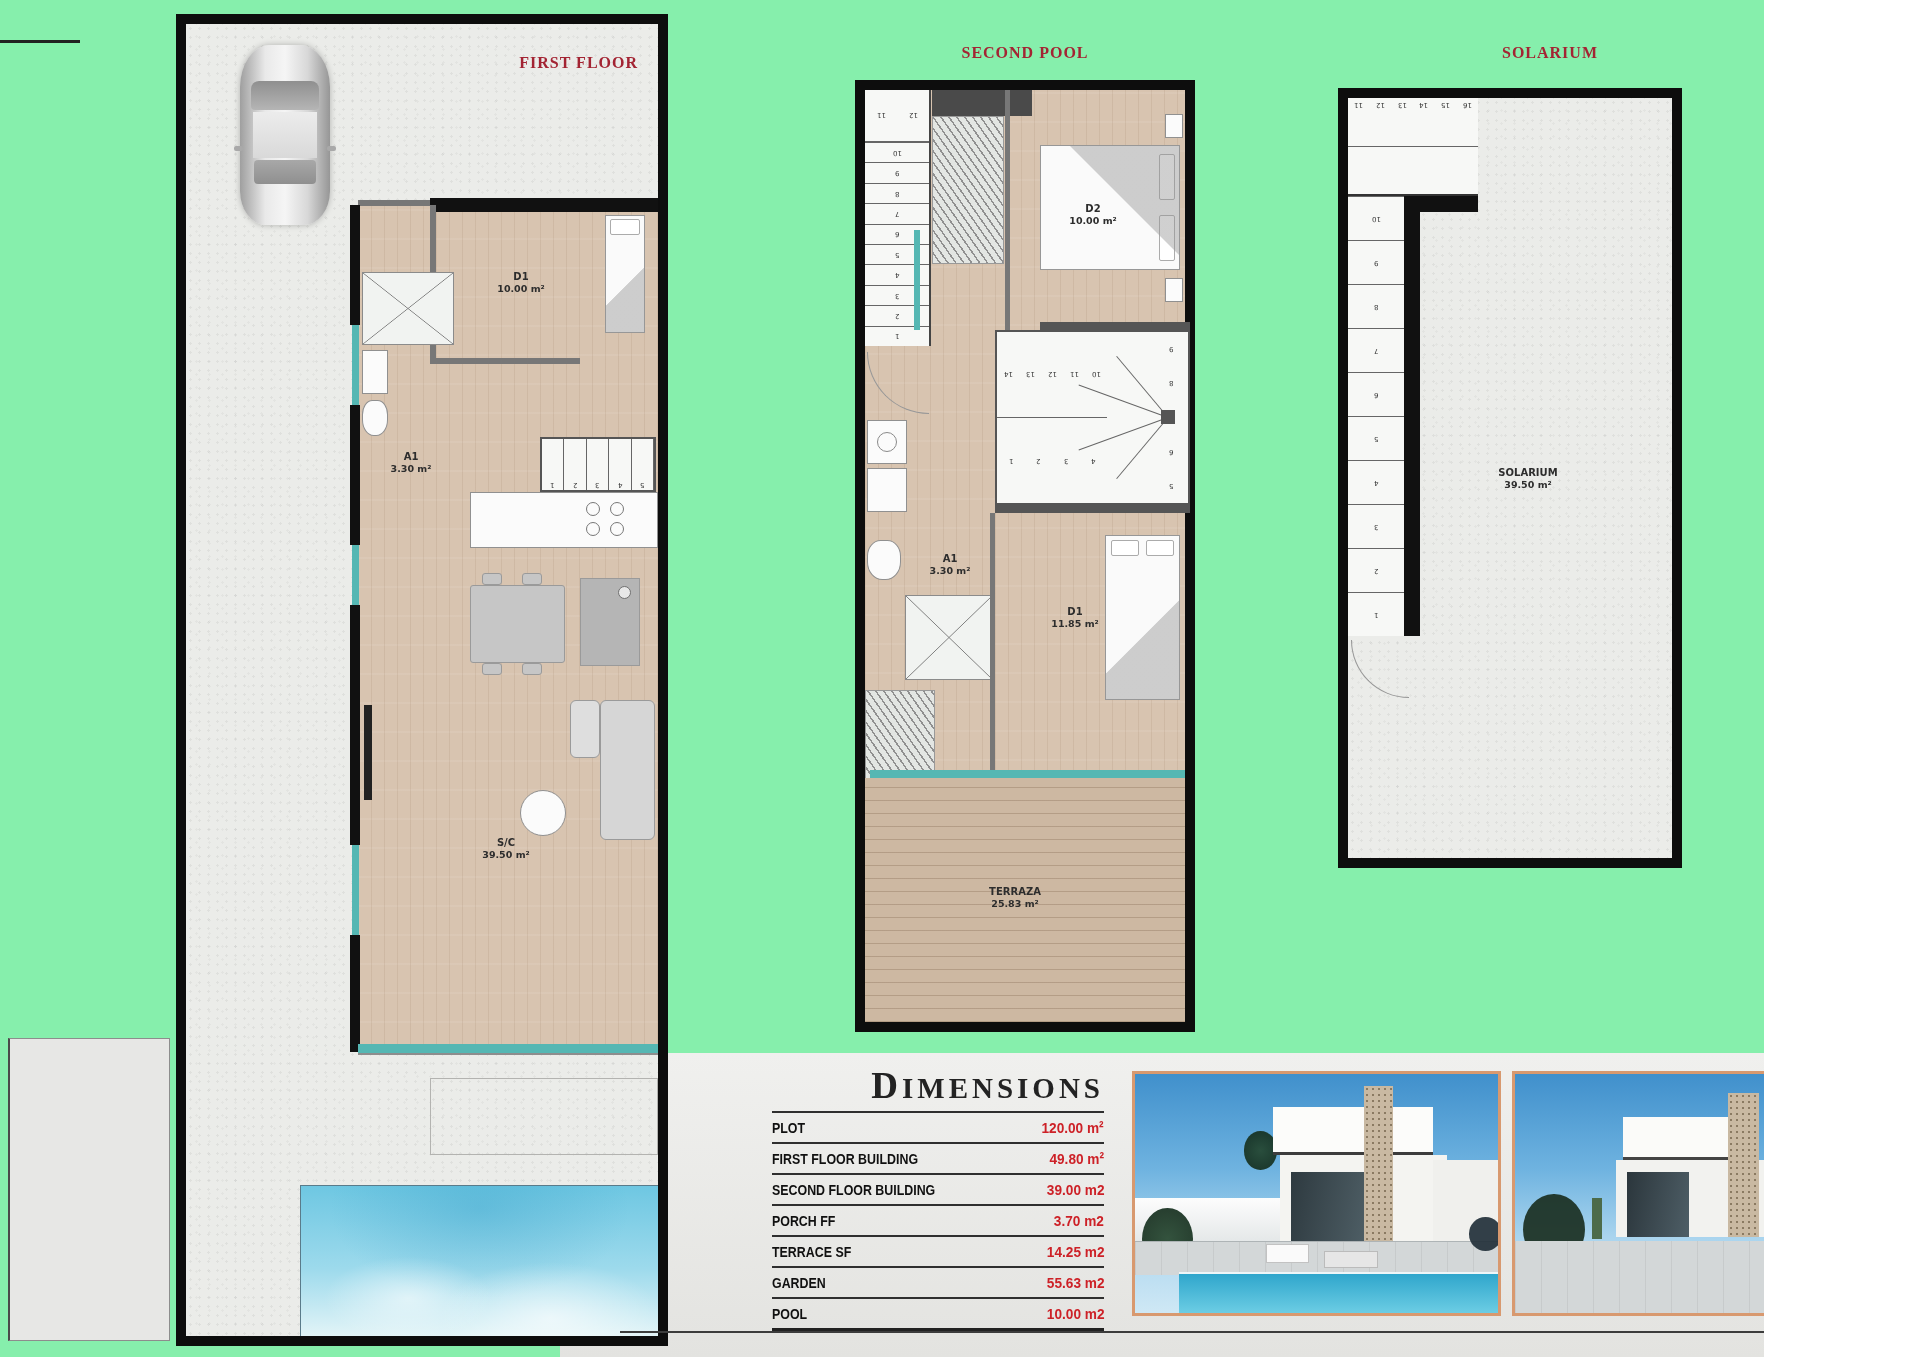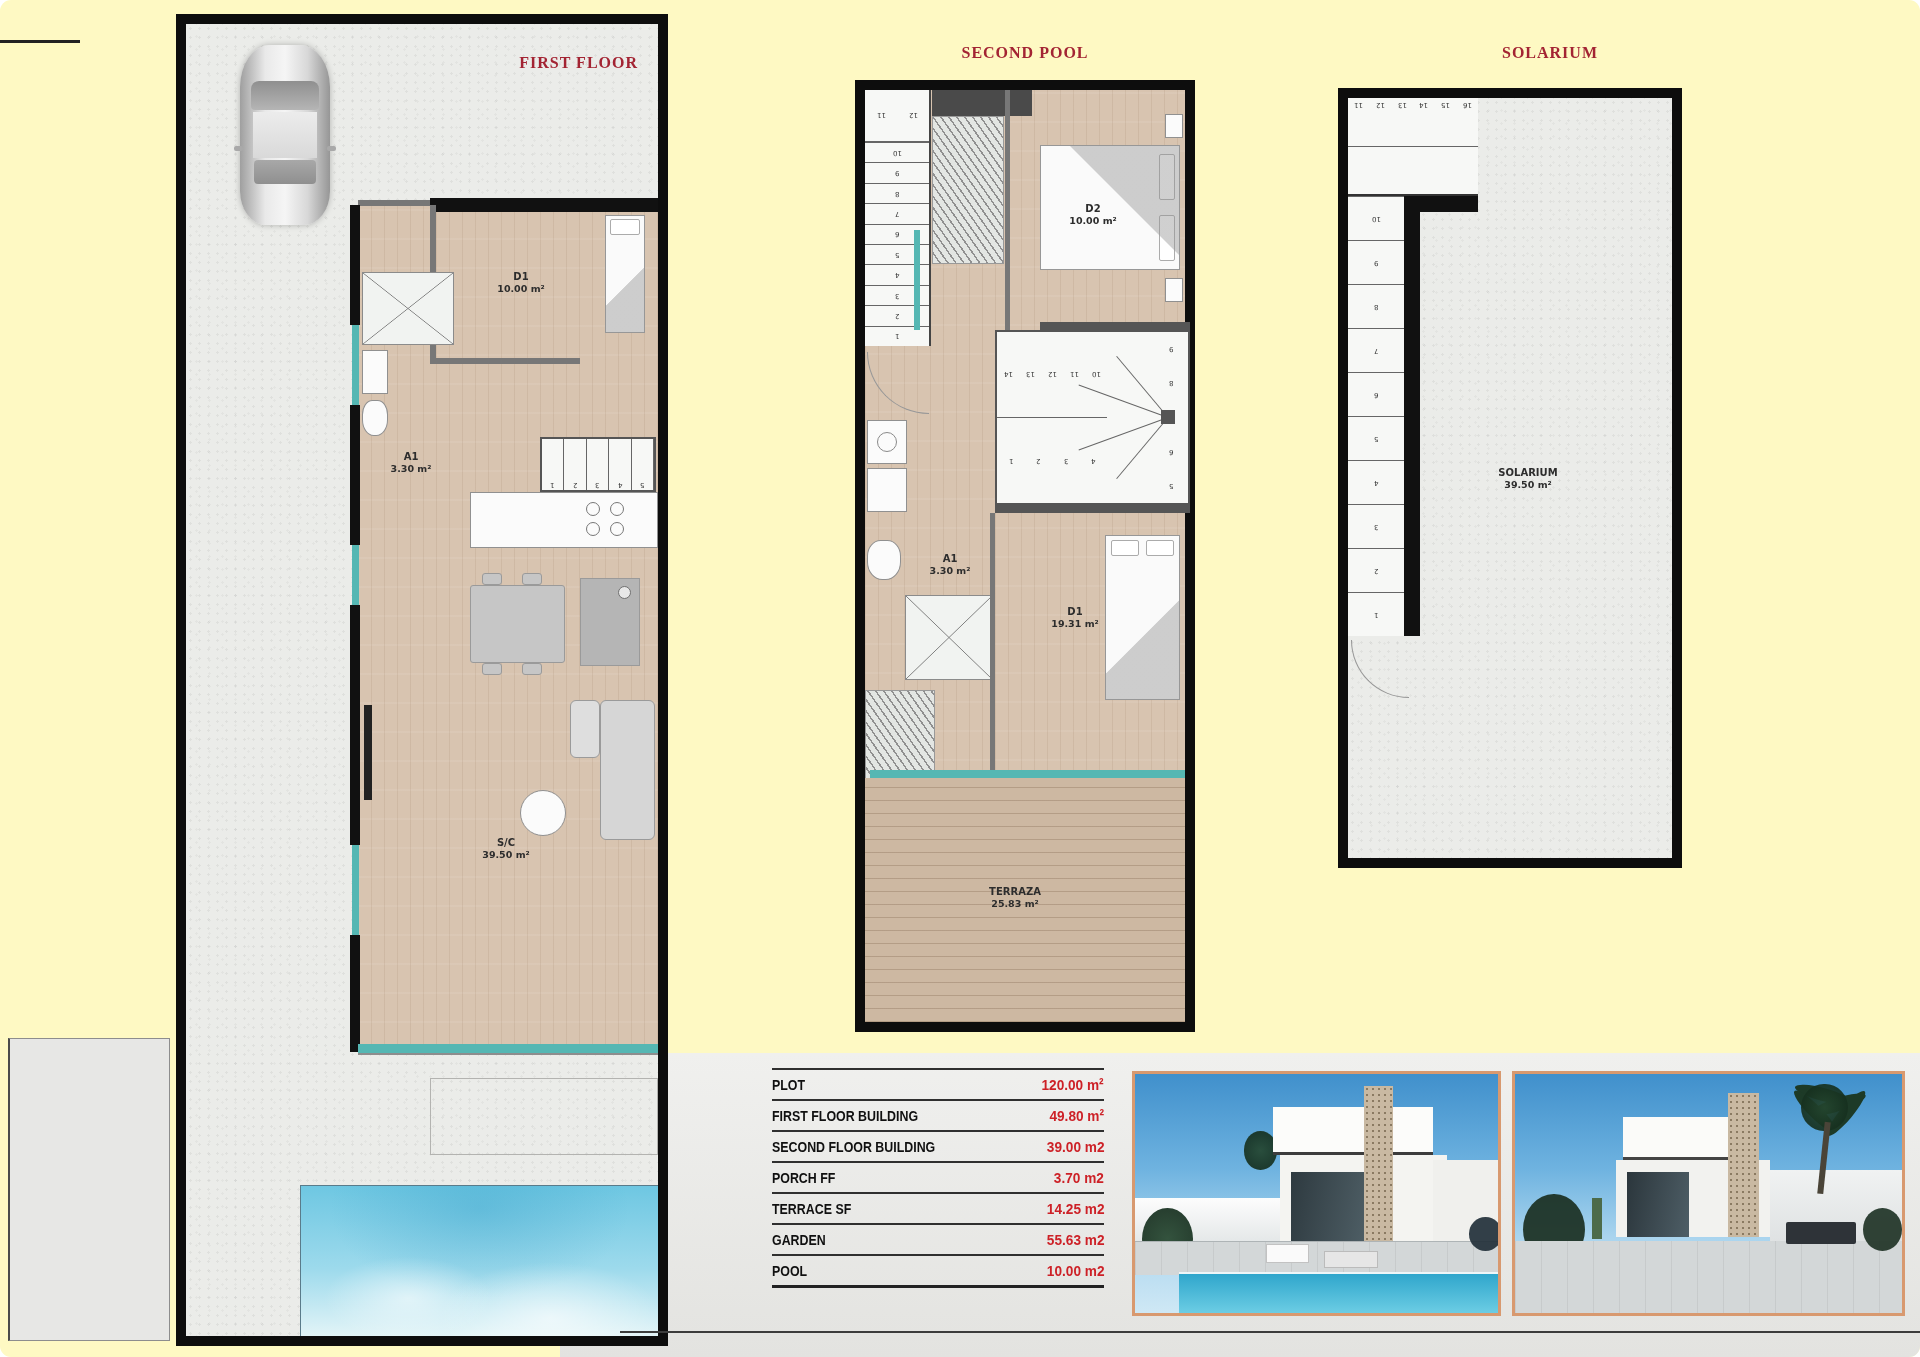--- a/index.html
+++ b/index.html
@@ -1,18 +1,18 @@
 <!DOCTYPE html>
 <html><head>
 <meta charset="utf-8">
 <style>
   * { box-sizing:border-box; margin:0; padding:0; }
   html,body { background:#ffffff; }
-  #canvas { position:relative; width:1920px; height:1357px; background:#fef9c3; overflow:hidden;
-            font-family:"DejaVu Sans", sans-serif;border-radius:11px; }
+  #canvas { position:relative; width:1764px; height:1357px; background:#86efac; overflow:hidden;
+            font-family:"DejaVu Sans", sans-serif; }
 
   .abs { position:absolute; }
 
   
   .speckle { background-color:#ebece9;
     background-image: radial-gradient(rgba(0,0,0,0.05) 1px, transparent 1.3px),
                       radial-gradient(rgba(0,0,0,0.035) 1px, transparent 1.3px);
     background-size: 9px 9px, 13px 13px; background-position:0 0, 4px 6px; }
   .wood { background-color:#d8c4b0;
     background-image: repeating-linear-gradient(90deg, rgba(120,85,55,0.10) 0 1px, transparent 1px 13px),
@@ -355,21 +355,21 @@
     <div class="hangers" style="left:0;top:600px;width:70px;height:100px;"></div>
 
     <div class="gwall" style="left:125px;top:423px;width:5px;height:262px;"></div>
     <div class="bed" style="left:240px;top:445px;width:75px;height:165px;">
       <div class="pillow" style="left:5px;top:4px;width:28px;height:16px;"></div>
       <div class="pillow" style="left:40px;top:4px;width:28px;height:16px;"></div>
       <div class="fold"></div>
     </div>
     <div class="room-label" style="left:160px;top:515px;width:100px;">
       <div class="rl-name">D1</div>
-      <div class="rl-area">19.31 m²</div>
+      <div class="rl-area">11.85 m²</div>
     </div>
 
     <div class="teal" style="left:5px;top:680px;width:315px;height:8px;"></div>
     <div class="abs deck" style="left:0;top:688px;width:320px;height:244px;"></div>
     <div class="room-label" style="left:90px;top:795px;width:120px;">
       <div class="rl-name">TERRAZA</div>
       <div class="rl-area">25.83 m²</div>
     </div>
   </div>
 
@@ -436,20 +436,21 @@
     <div class="wall" style="left:56px;top:114px;width:16px;height:424px;"></div>
     <div class="arc" style="left:3px;top:542px;width:58px;height:58px;"></div>
 
     <div class="room-label" style="left:115px;top:368px;width:130px;">
       <div class="rl-name">SOLARIUM</div>
       <div class="rl-area">39.50 m²</div>
     </div>
   </div>
 
   <div class="abs" style="left:772px;top:1064px;width:332px;">
+    <div class="dim-title">DIMENSIONS</div>
     <div style="height:4px;"></div>
     <div>
 
         <div class="dim-row">
           <span class="dim-label">PLOT</span>
           <span class="dim-value">120.00 m²</span>
         </div>
 
         <div class="dim-row">
           <span class="dim-label">FIRST FLOOR BUILDING</span>

